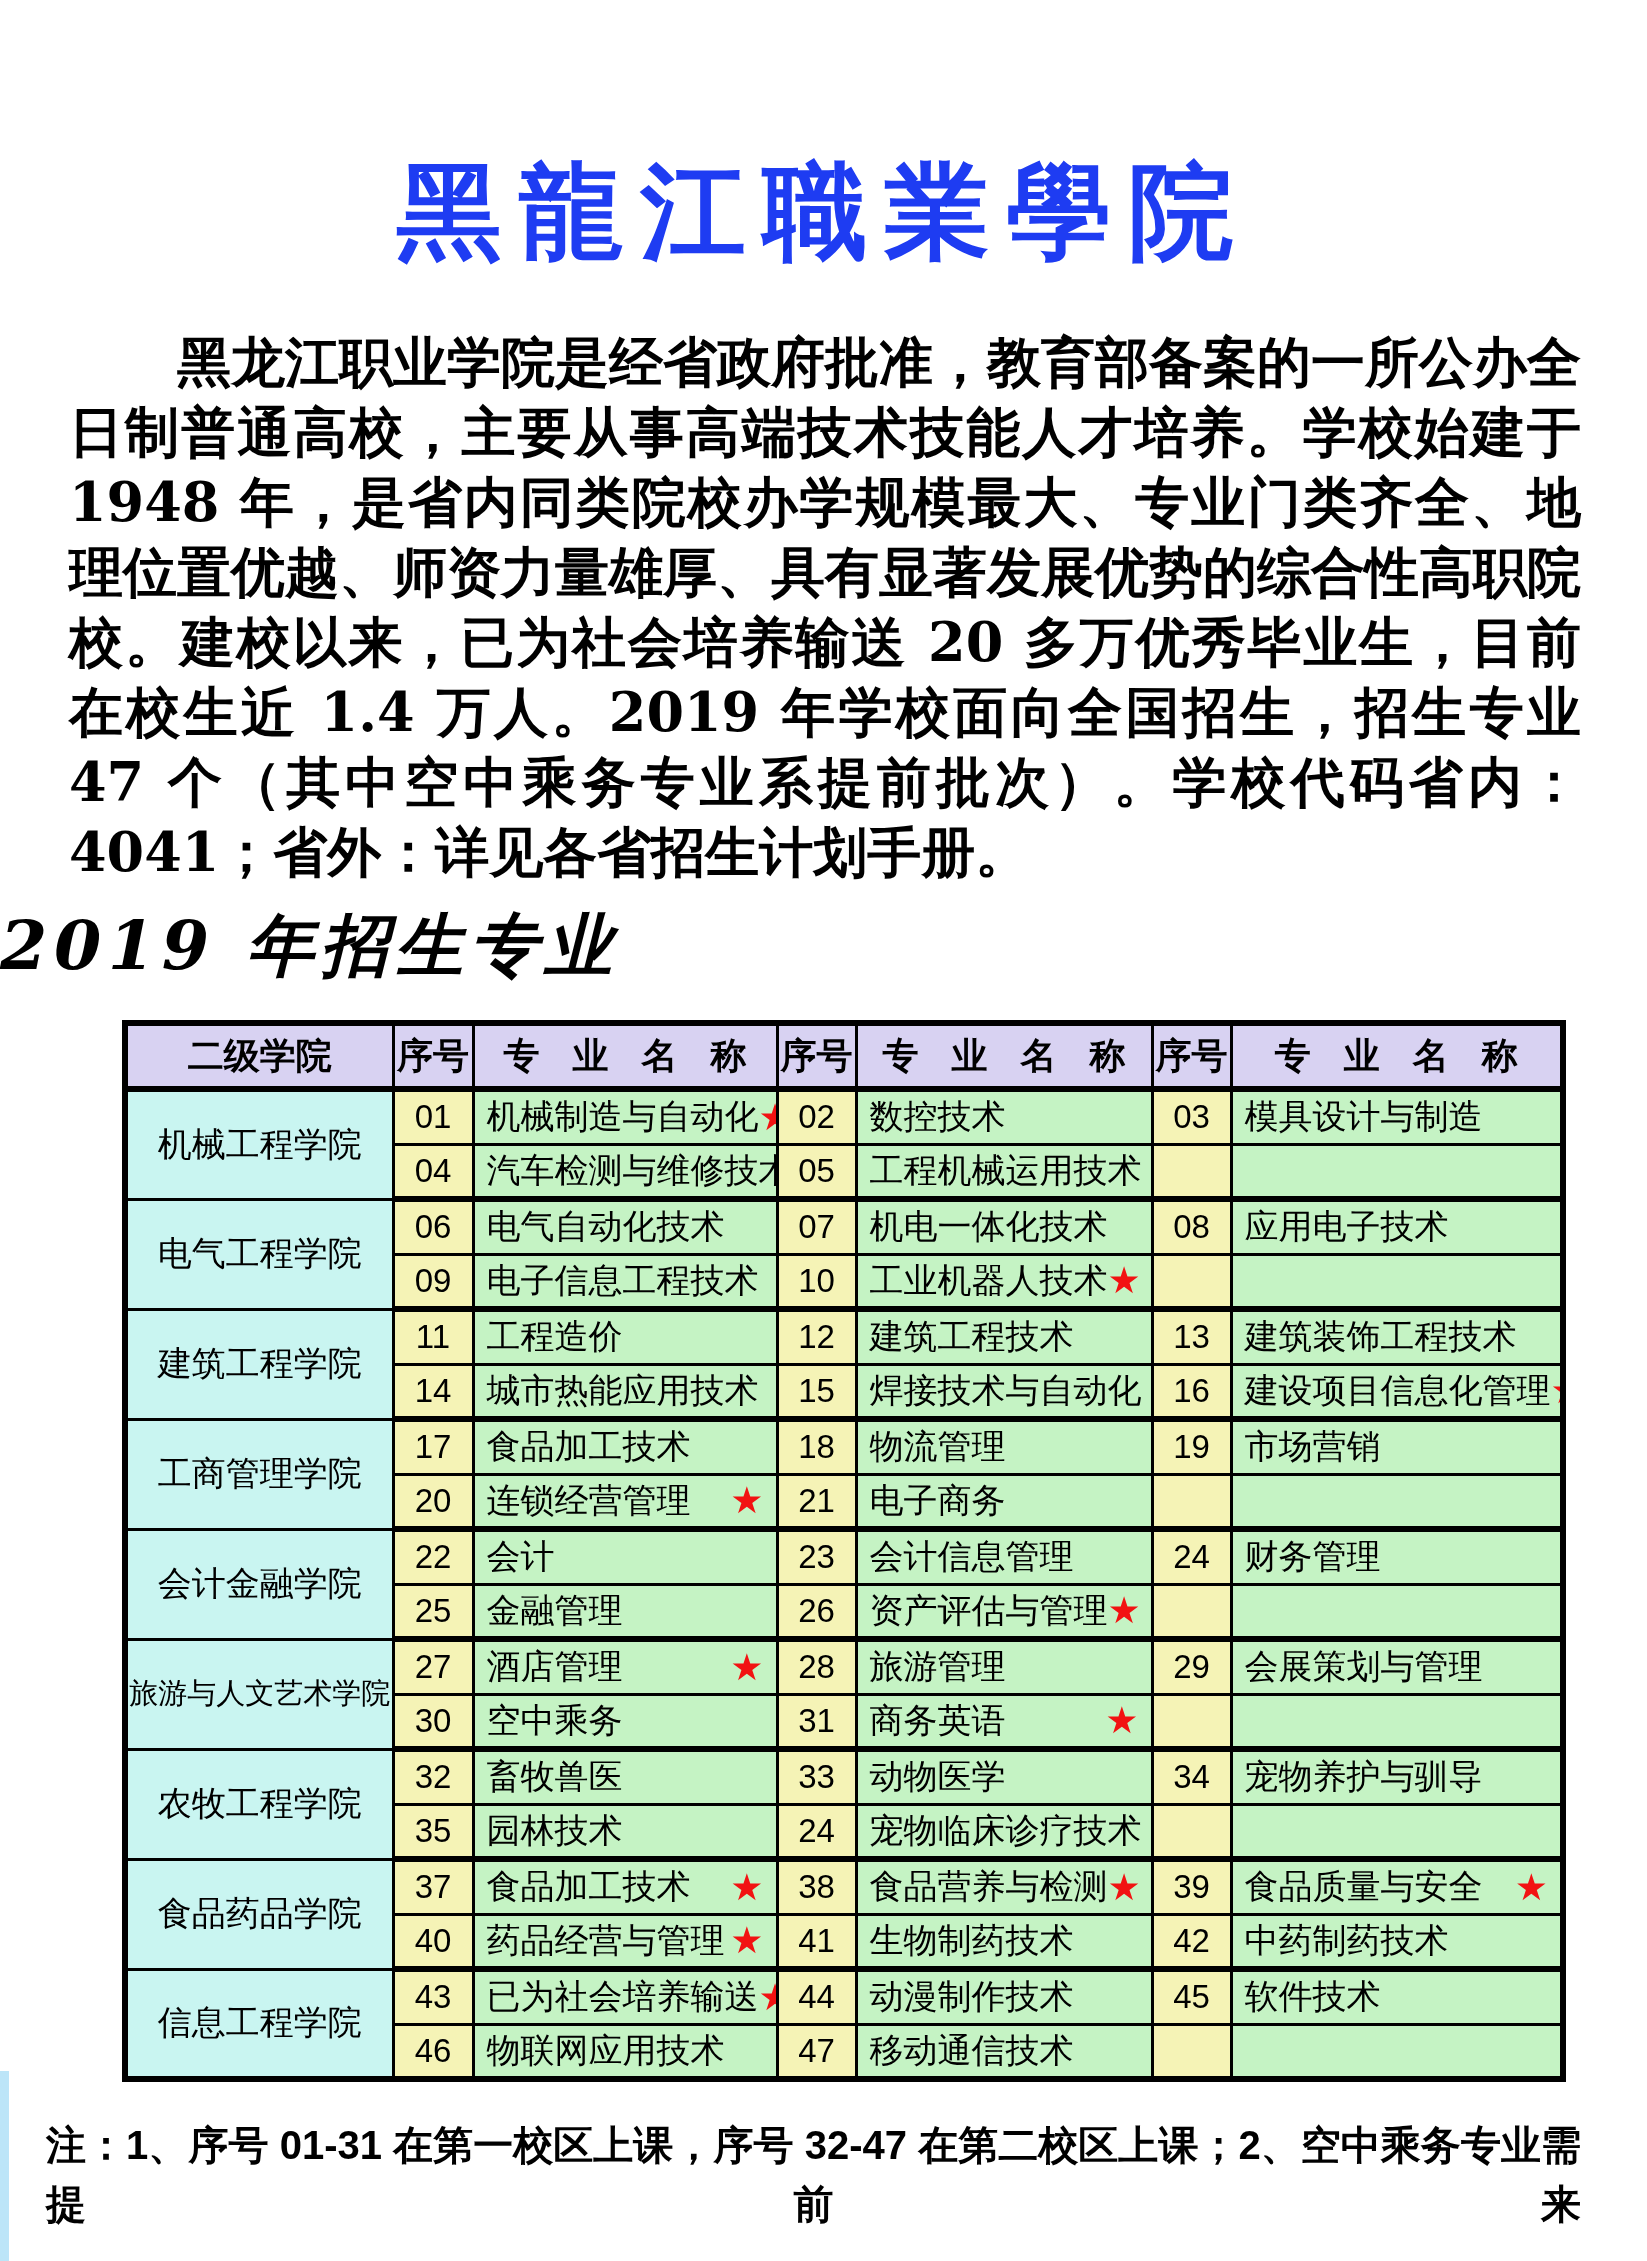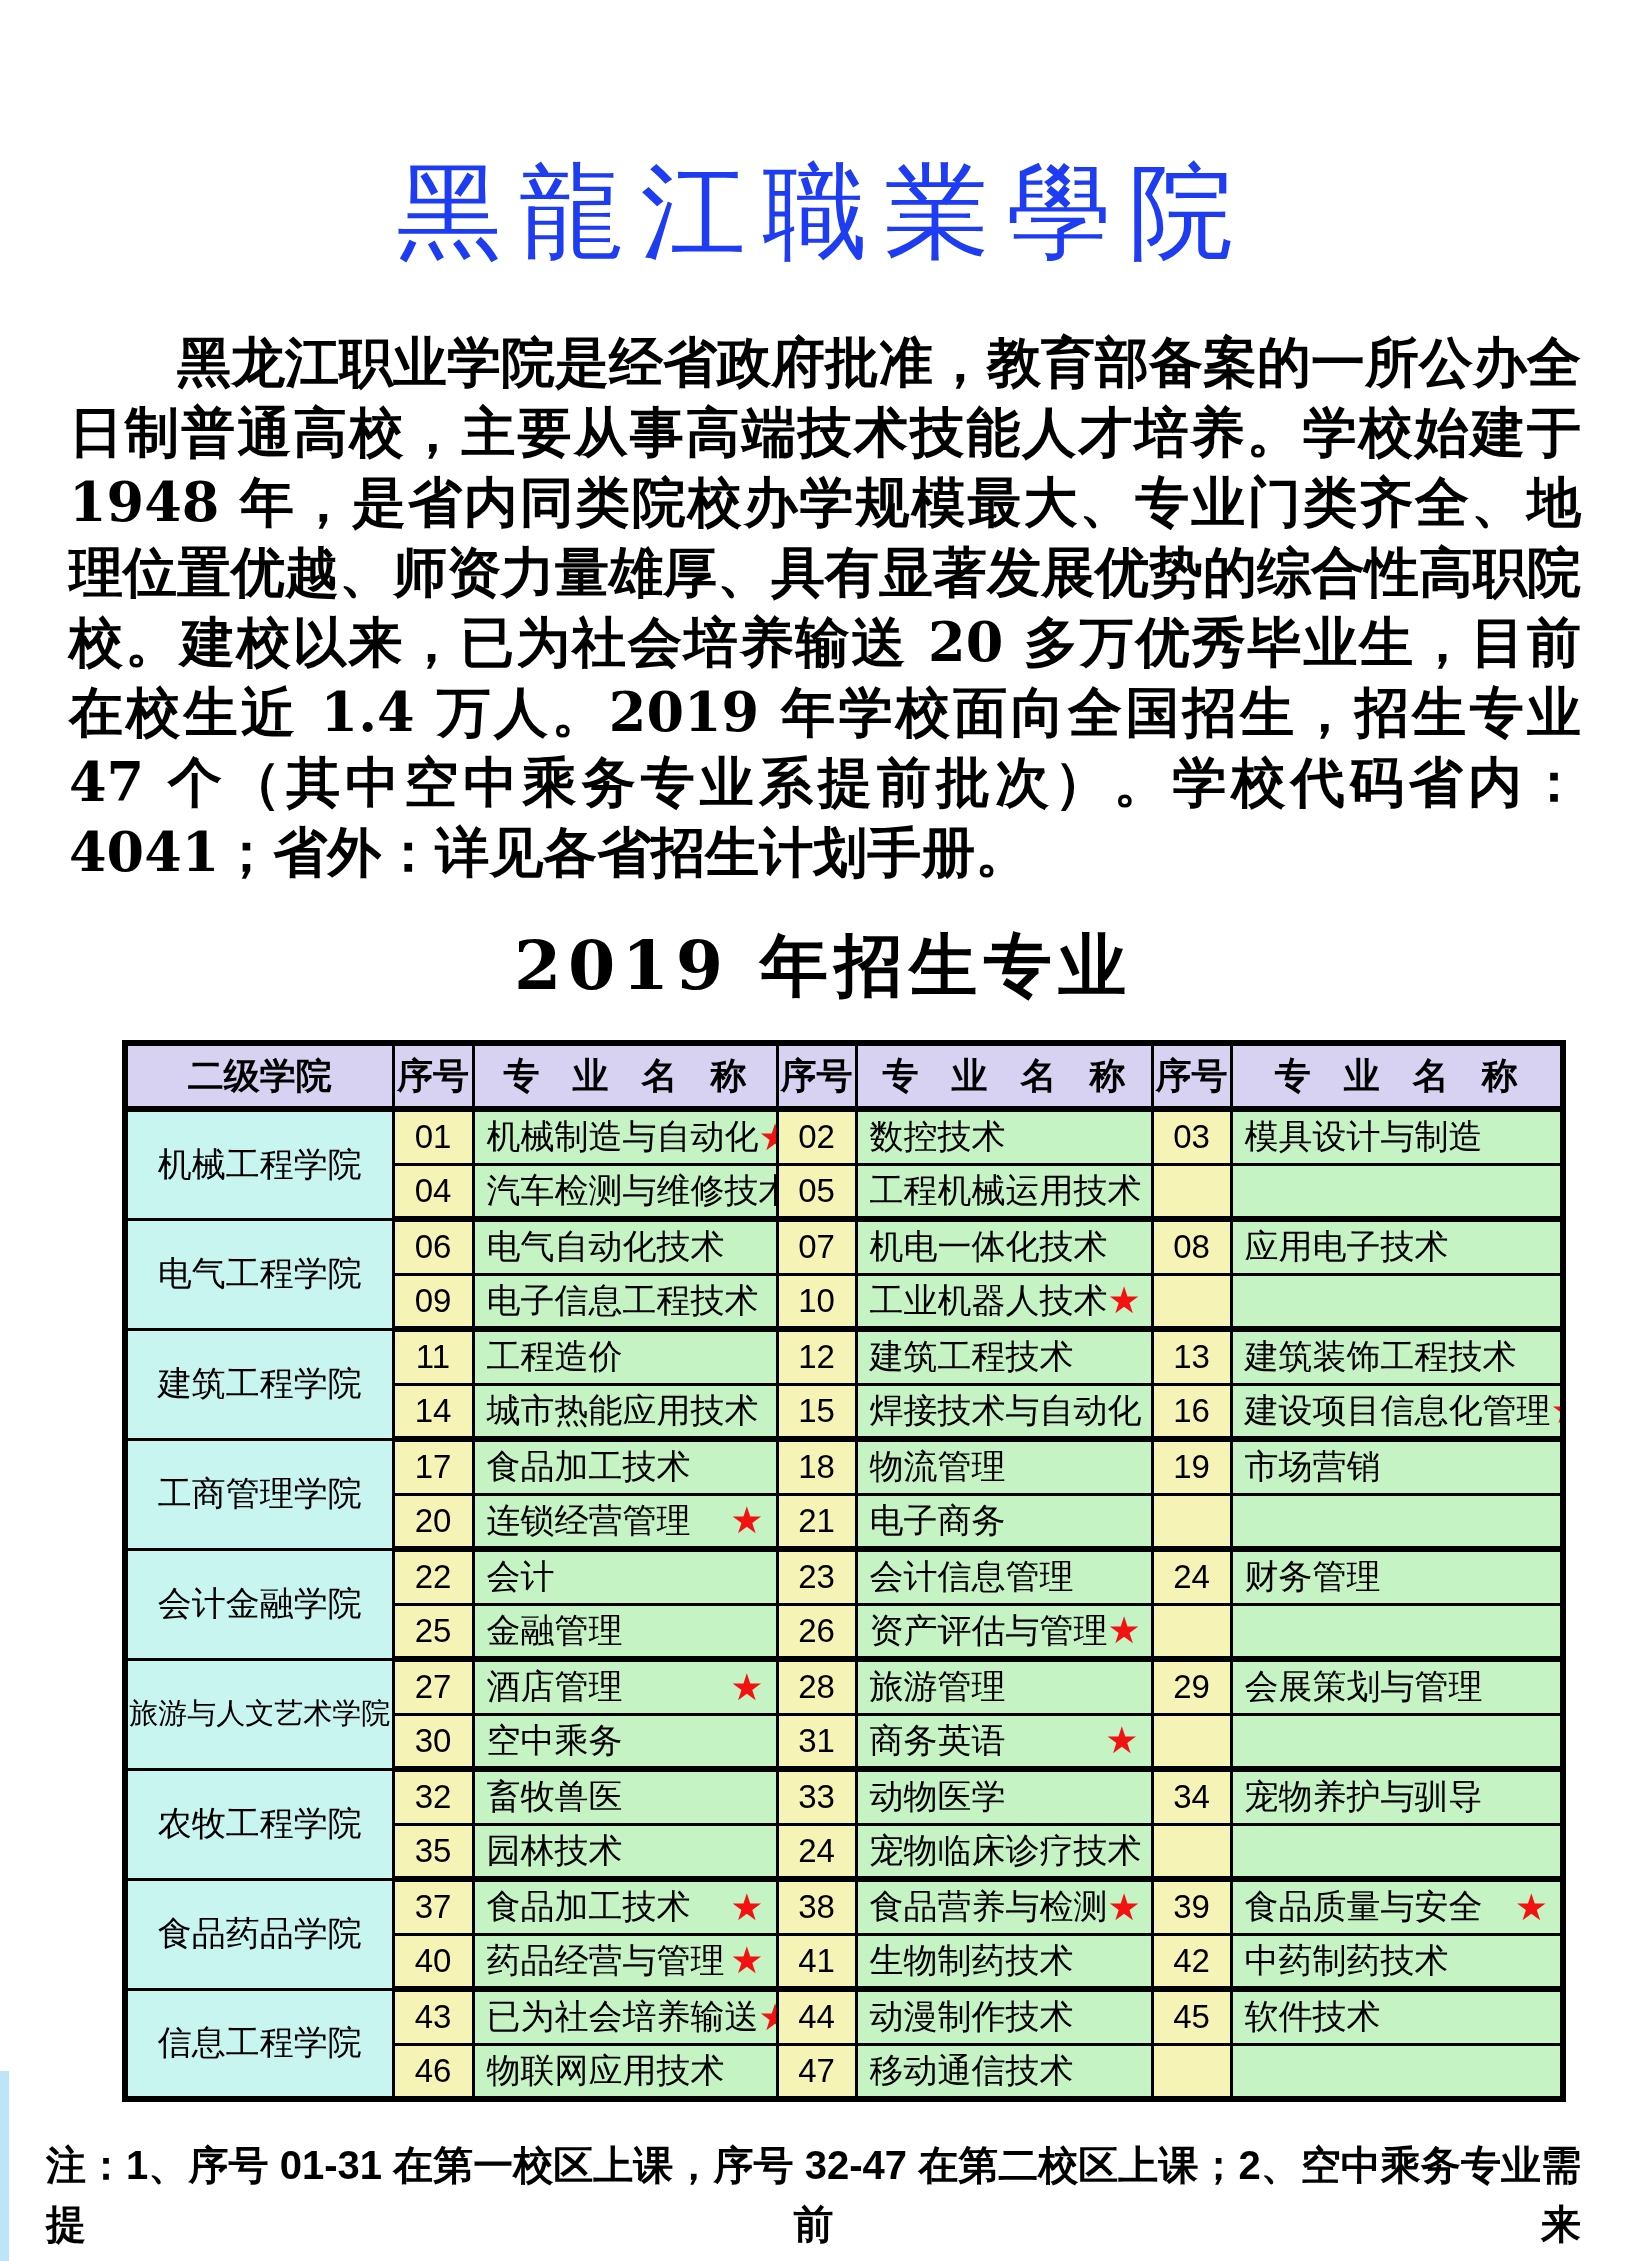--- a/index.html
+++ b/index.html
@@ -8,43 +8,44 @@
     background: #ffffff;
     position: relative;
     overflow: hidden;
     font-family: "Liberation Sans", sans-serif;
     color: #000;
   }
   .page-title {
     margin-top: 143px;
     text-align: center;
     font-family: "DejaVu Serif", serif;
-    font-weight: normal;
+    font-weight: bold;
     font-size: 105px;
     letter-spacing: 17px;
     color: var(--title-blue);
     white-space: nowrap;
   }
   .intro {
     margin: 43px 66px 8px 69px;
     font-family: "DejaVu Serif", serif;
     font-weight: bold;
     font-size: 54px;
     line-height: 70px;
     text-align: justify;
     text-indent: 2em;
   }
   .section-title {
-    margin-top: 34px;
-    text-align: center;
+    margin-top: 14px;
+    text-align: left;
     font-family: "DejaVu Serif", serif;
     font-weight: bold;
     font-size: 68px;
     letter-spacing: 6.6px;
     white-space: nowrap;
+    font-style: italic;
   }
   table.majors {
     margin: 28px 0 0 122px;
     border-collapse: collapse;
     table-layout: fixed;
     width: 1438px;
   }
   table.majors td, table.majors th {
     border: 3.3px solid var(--border);
     overflow: hidden;

